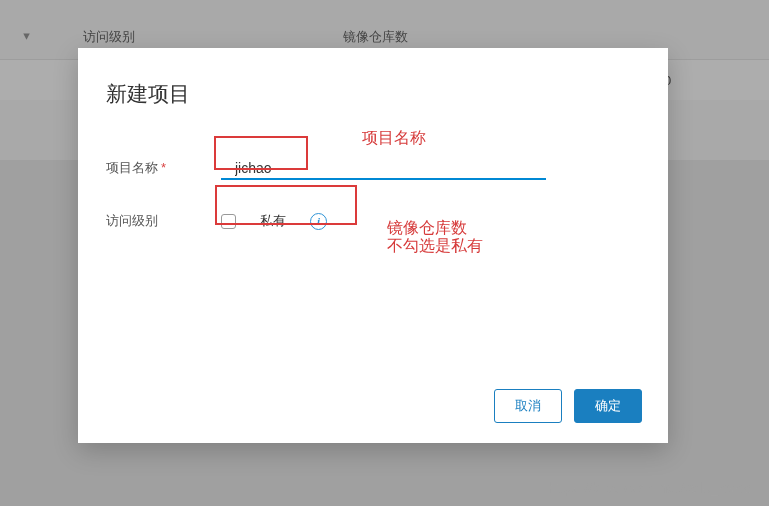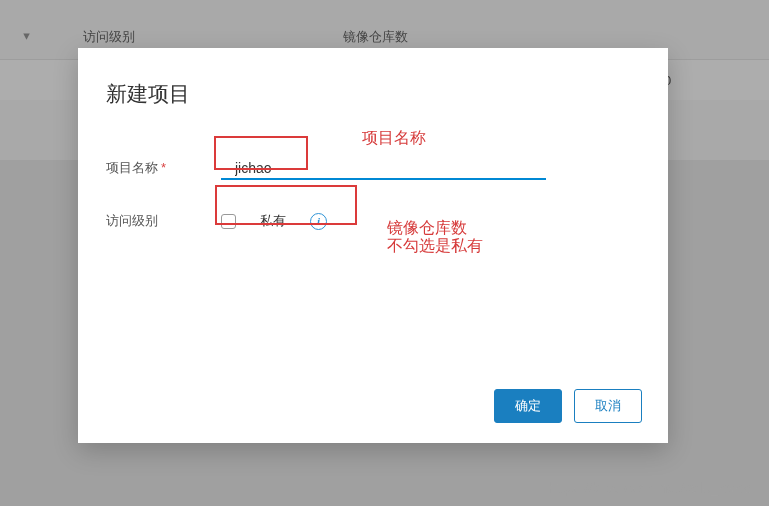--- a/index.html
+++ b/index.html
@@ -89,22 +89,22 @@
   <div class="form-row">
     <div class="form-label">访问级别</div>
     <div class="checkbox-group">
       <span class="checkbox"></span>
       <span>私有</span>
       <span class="info-icon">i</span>
     </div>
   </div>
 
   <div class="modal-footer">
+    <div class="btn btn-cancel">取消</div>
     <div class="btn btn-ok">确定</div>
-    <div class="btn btn-cancel">取消</div>
   </div>
 </div>
 
 <div class="red-box rb-name"></div>
 <div class="red-box rb-access"></div>
 <div class="anno anno1">项目名称</div>
 <div class="anno anno2">不勾选是私有</div>
 <div class="anno anno3">镜像仓库数</div>
 
 <div class="watermark">https://blog.csdn.net/kele_baba</div>

